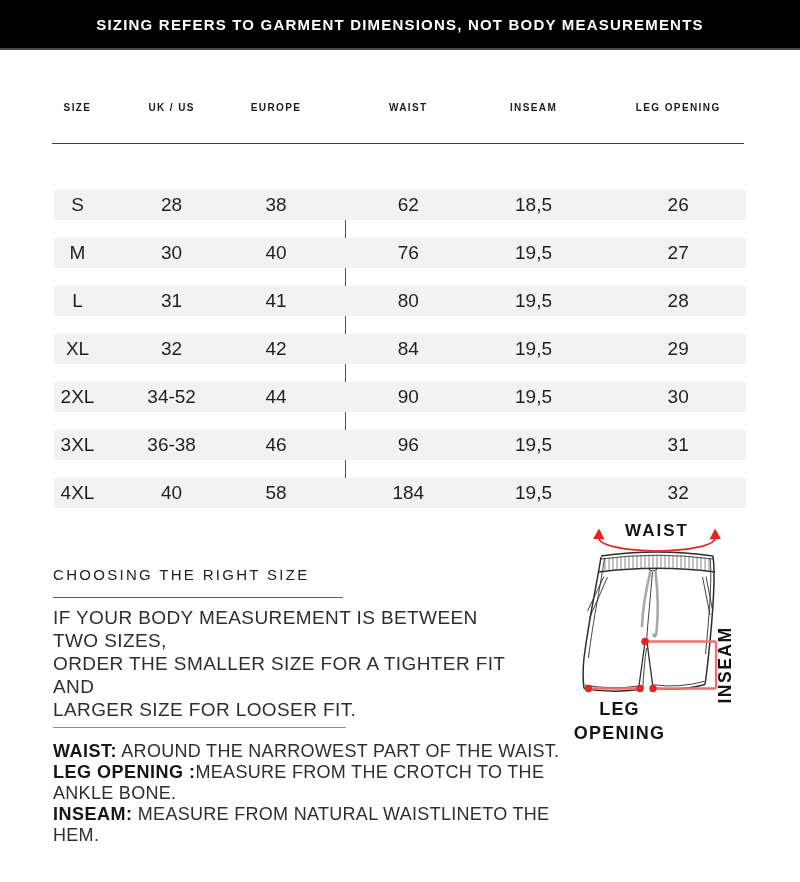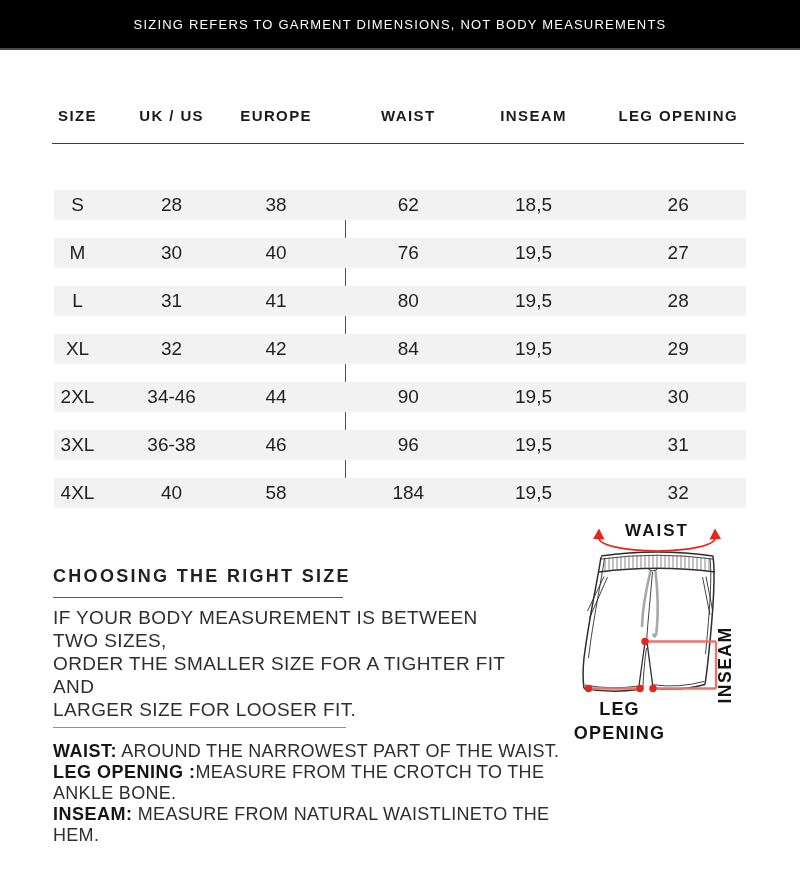--- a/index.html
+++ b/index.html
@@ -10,36 +10,36 @@
     --measure-red:#f0716a;
     --line-art:#2d2d2d;
   }
   *{margin:0;padding:0;box-sizing:border-box;}
   body{background:#fff;font-family:"Liberation Sans",sans-serif;}
   .page{position:relative;width:800px;height:882px;background:#fff;overflow:hidden;}
 
   
   .banner{position:absolute;left:0;top:0;width:800px;height:50px;background:var(--banner-bg);
     border-bottom:2px solid #4a4a4a;display:flex;align-items:center;justify-content:center;}
-  .banner span{color:var(--banner-text);font-size:13px;font-weight:normal;letter-spacing:1.2px;}
+  .banner span{color:var(--banner-text);font-size:15px;font-weight:bold;letter-spacing:1.2px;}
 
   
   .thead{position:absolute;left:54px;top:100px;width:692px;height:16px;}
   .hcell{position:absolute;transform:translateX(-50%);white-space:nowrap;
-    font-size:15px;font-weight:bold;letter-spacing:1.4px;color:#1b1b1b;line-height:16px;margin-top:8px;}
+    font-size:10px;font-weight:bold;letter-spacing:1.4px;color:#1b1b1b;line-height:16px;}
   .head-rule{position:absolute;left:52px;top:143px;width:692px;height:1px;background:#3e3e3e;}
   .tbody{position:absolute;left:54px;top:190px;width:692px;height:318px;}
   .trow{position:relative;height:30px;margin-bottom:18px;background:var(--row-bg);}
   .tcell{position:absolute;transform:translateX(-50%);white-space:nowrap;
     font-size:19px;color:#1f1f1f;line-height:30px;}
   .c0{left:3.4%}.c1{left:17.0%}.c2{left:32.1%}.c3{left:51.2%}.c4{left:69.3%}.c5{left:90.2%}
   .col-divider{position:absolute;left:291px;top:0;width:1px;height:318px;background:#4f4f4f;}
 
   
-  .section-heading{position:absolute;left:53px;font-size:18px;font-weight:bold;
+  .section-heading{position:absolute;left:53px;font-size:15px;font-weight:normal;
     letter-spacing:2.3px;color:#222;white-space:nowrap;}
   .heading-rule{position:absolute;left:53px;height:1px;background:#5b5b5b;}
   .choosing-head{top:566px;}
   .choosing-rule{top:597px;width:290px;}
   .choosing-text{position:absolute;left:53px;top:606px;width:470px;
     font-size:19px;letter-spacing:0.4px;line-height:23px;color:#2e2e2e;}
   .howto-head{top:693px;}
   .howto-rule{top:727px;width:293px;background:#8f8f8f;}
   .measure-list{position:absolute;left:53px;top:741px;width:520px;
     font-size:18px;letter-spacing:0.3px;line-height:21px;color:#2e2e2e;}
@@ -105,21 +105,21 @@
       <div class="trow">
         <span class="tcell c0">XL</span>
         <span class="tcell c1">32</span>
         <span class="tcell c2">42</span>
         <span class="tcell c3">84</span>
         <span class="tcell c4">19,5</span>
         <span class="tcell c5">29</span>
       </div>
       <div class="trow">
         <span class="tcell c0">2XL</span>
-        <span class="tcell c1">34-46</span>
+        <span class="tcell c1">34-52</span>
         <span class="tcell c2">44</span>
         <span class="tcell c3">90</span>
         <span class="tcell c4">19,5</span>
         <span class="tcell c5">30</span>
       </div>
       <div class="trow">
         <span class="tcell c0">3XL</span>
         <span class="tcell c1">36-38</span>
         <span class="tcell c2">46</span>
         <span class="tcell c3">96</span>

